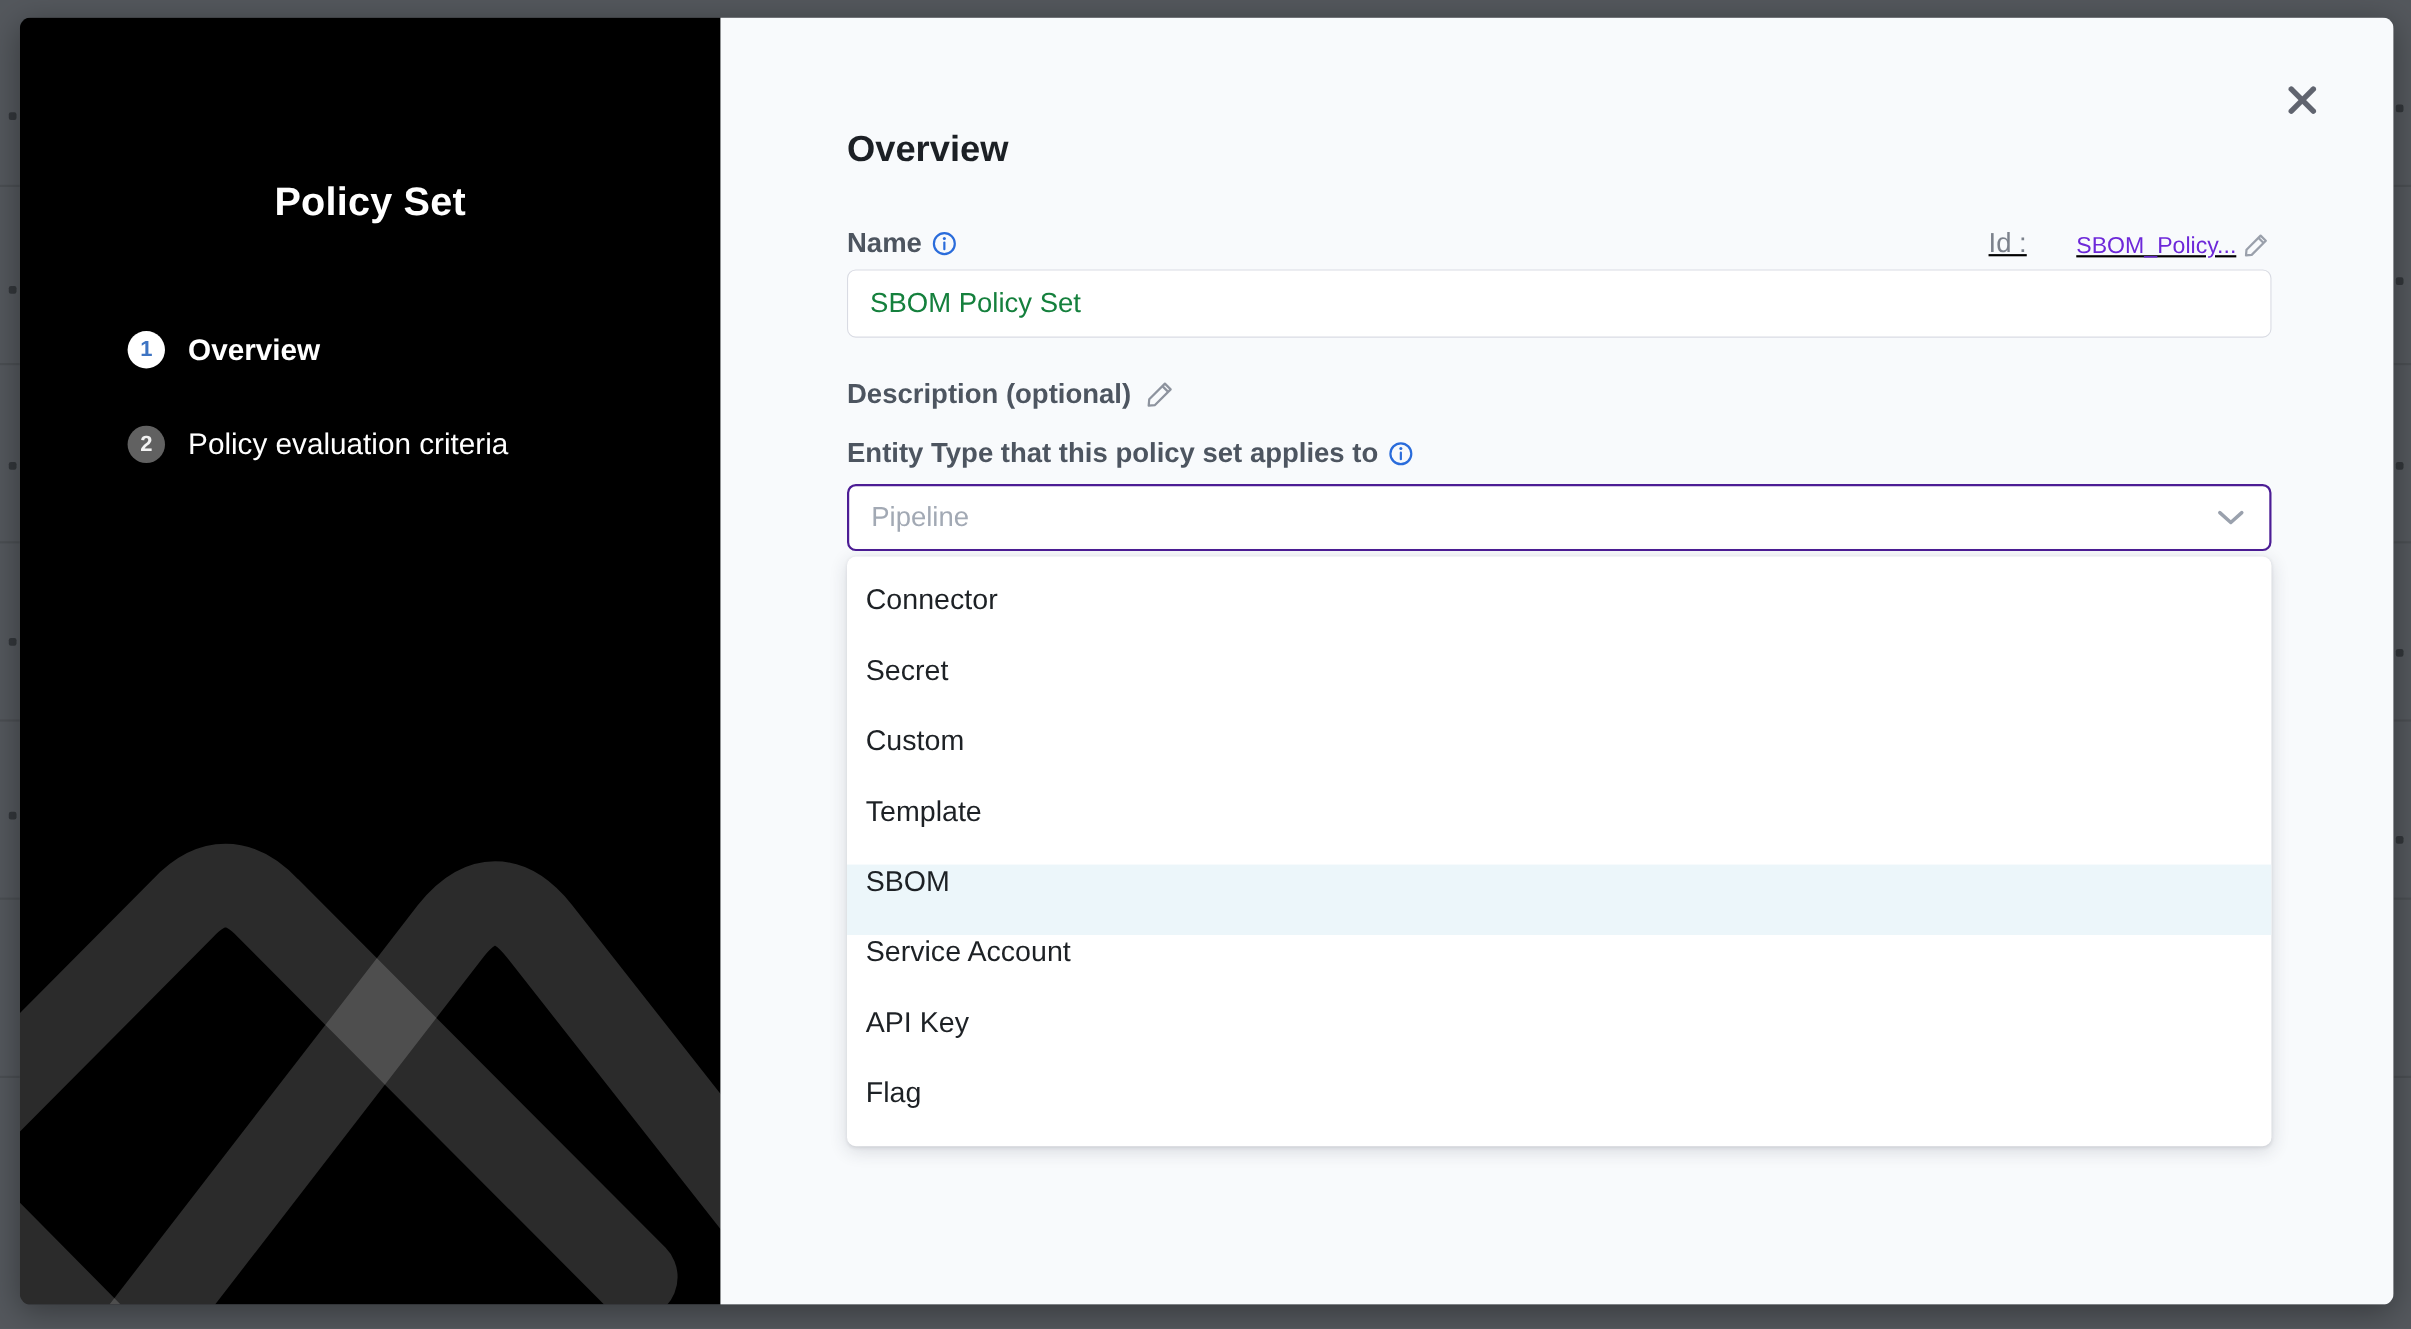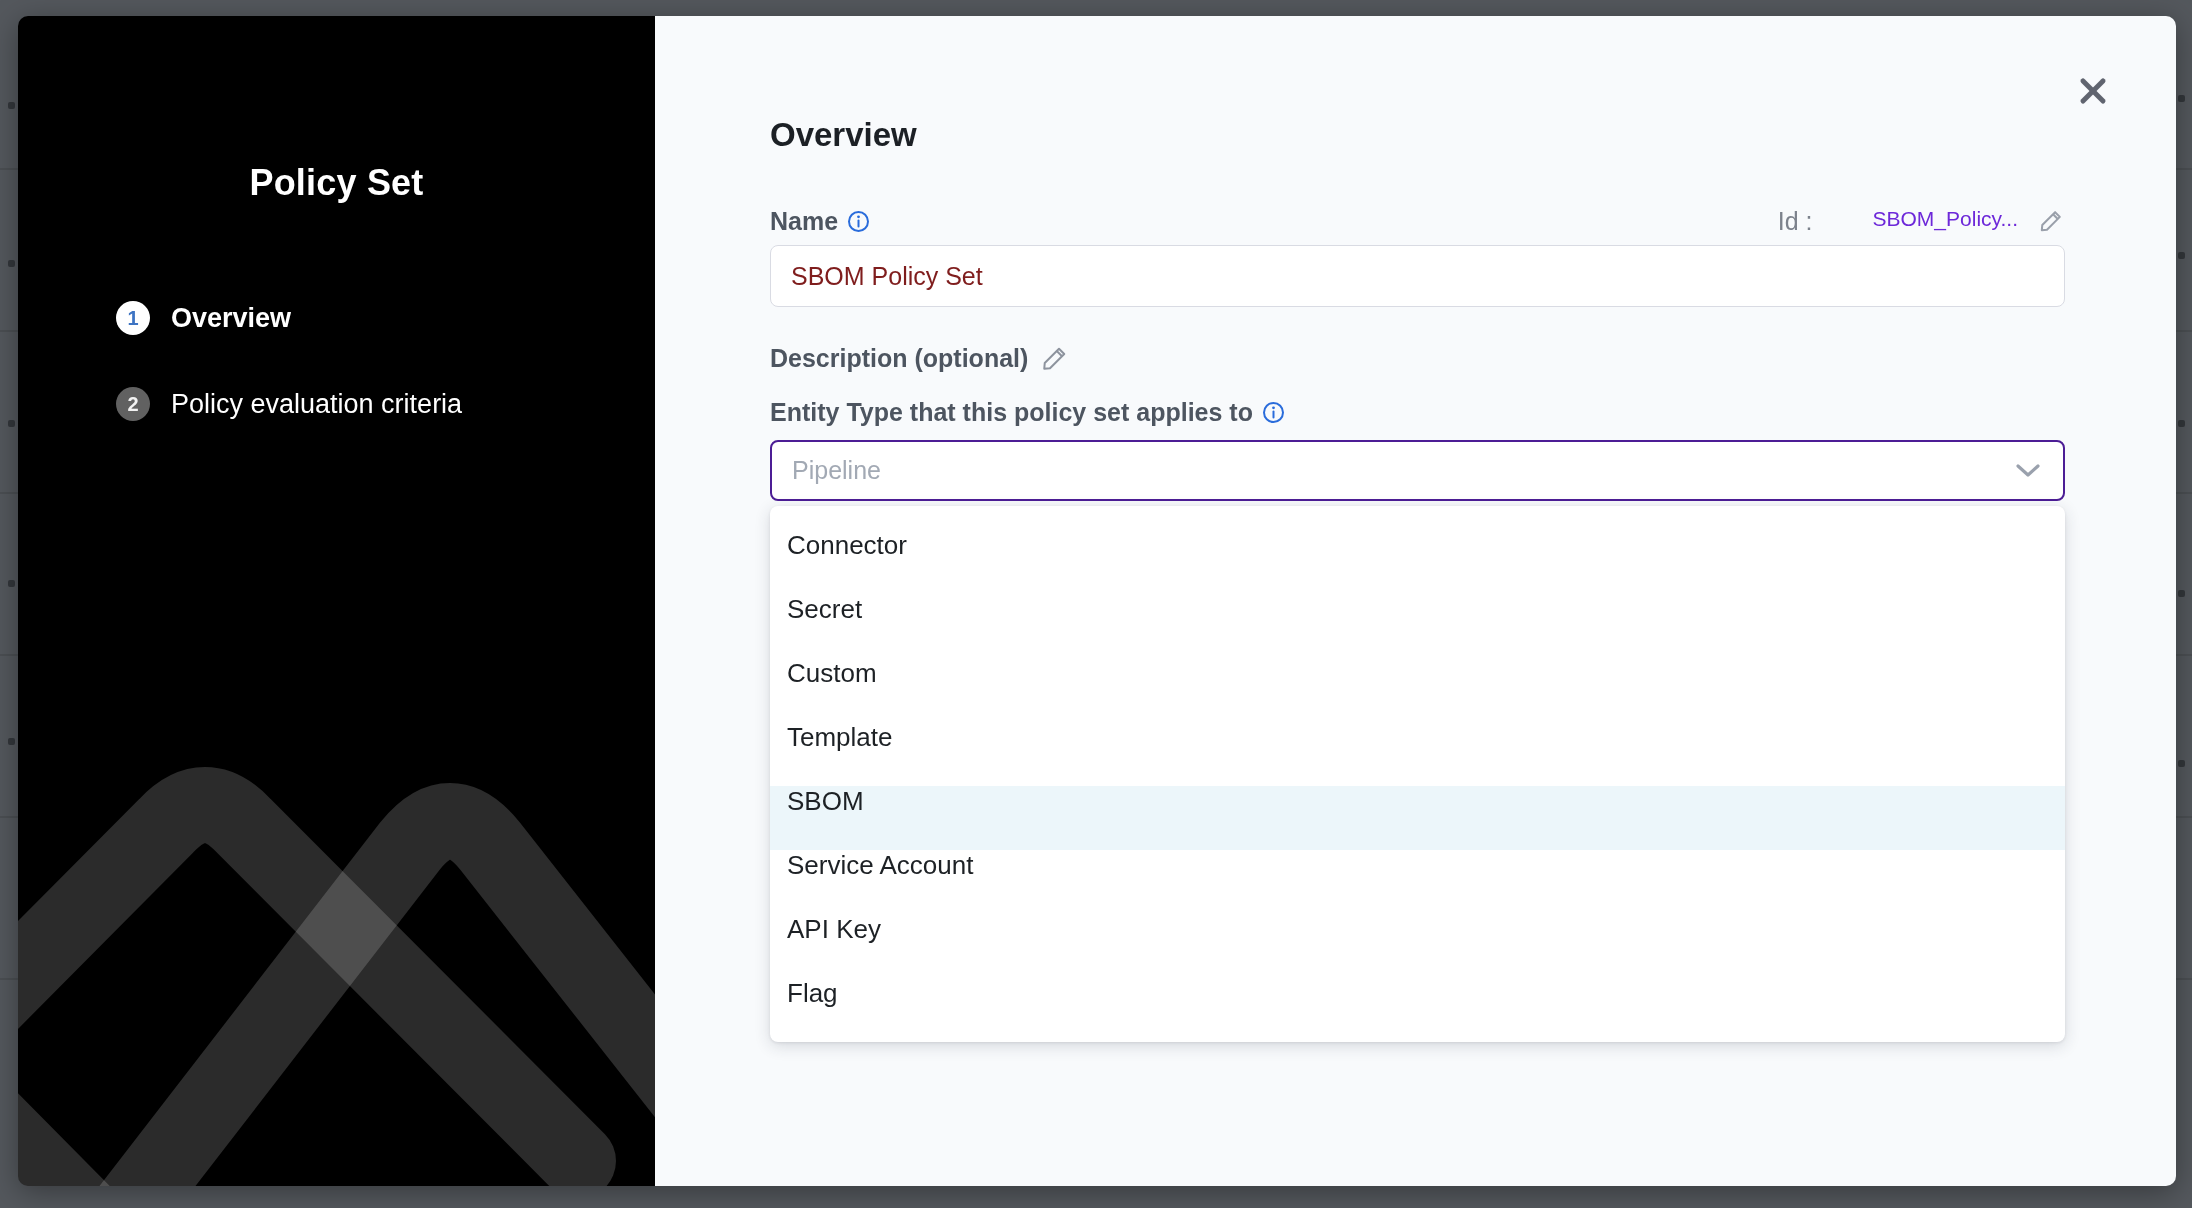--- a/index.html
+++ b/index.html
@@ -31,26 +31,26 @@
   .watermark{position:absolute;left:0;bottom:0;pointer-events:none;}
 
   
   .main{position:relative;flex:1;background:#f8fafc;padding:99px 111px 0 115px;}
   .close-btn{position:absolute;top:56px;right:64px;width:38px;height:38px;display:flex;align-items:center;justify-content:center;cursor:pointer;}
   .main-heading{font-size:33px;font-weight:700;color:#1c2025;line-height:40px;}
 
   .name-row{margin-top:52px;display:flex;align-items:center;justify-content:space-between;}
   .label-wrap{display:flex;align-items:center;gap:9px;}
   .field-label{font-size:25px;font-weight:600;color:#4d5560;}
-  .id-wrap{display:flex;align-items:flex-start;gap:20px;}
+  .id-wrap{display:flex;align-items:flex-end;gap:5px;text-decoration:underline;}
   .id-prefix{font-size:25px;color:#7c828c;}
   .id-link{font-size:21px;color:#6d28d9;cursor:pointer;margin-left:40px;}
 
   .text-input{margin-top:9px;width:1295px;height:62px;background:#ffffff;border:1px solid #d9dbe3;border-radius:8px;
-              display:flex;align-items:center;padding:0 20px;font-size:25px;color:#7f1d1d;}
+              display:flex;align-items:center;padding:0 20px;font-size:25px;color:#15803d;}
 
   .desc-row{margin-top:36px;display:flex;align-items:center;gap:12px;}
   .entity-row{margin-top:25px;display:flex;align-items:center;gap:9px;}
 
   .select-box{margin-top:13px;width:1295px;height:61px;background:#ffffff;border:2px solid #4c1d95;border-radius:8px;
               display:flex;align-items:center;justify-content:space-between;padding:0 22px 0 20px;cursor:pointer;}
   .placeholder{font-size:25px;color:#a2a9b4;}
 
   .menu{margin-top:5px;width:1295px;background:#ffffff;border-radius:8px;overflow:hidden;
         box-shadow:0 4px 16px rgba(40,41,61,0.16),0 1px 3px rgba(40,41,61,0.10);}

